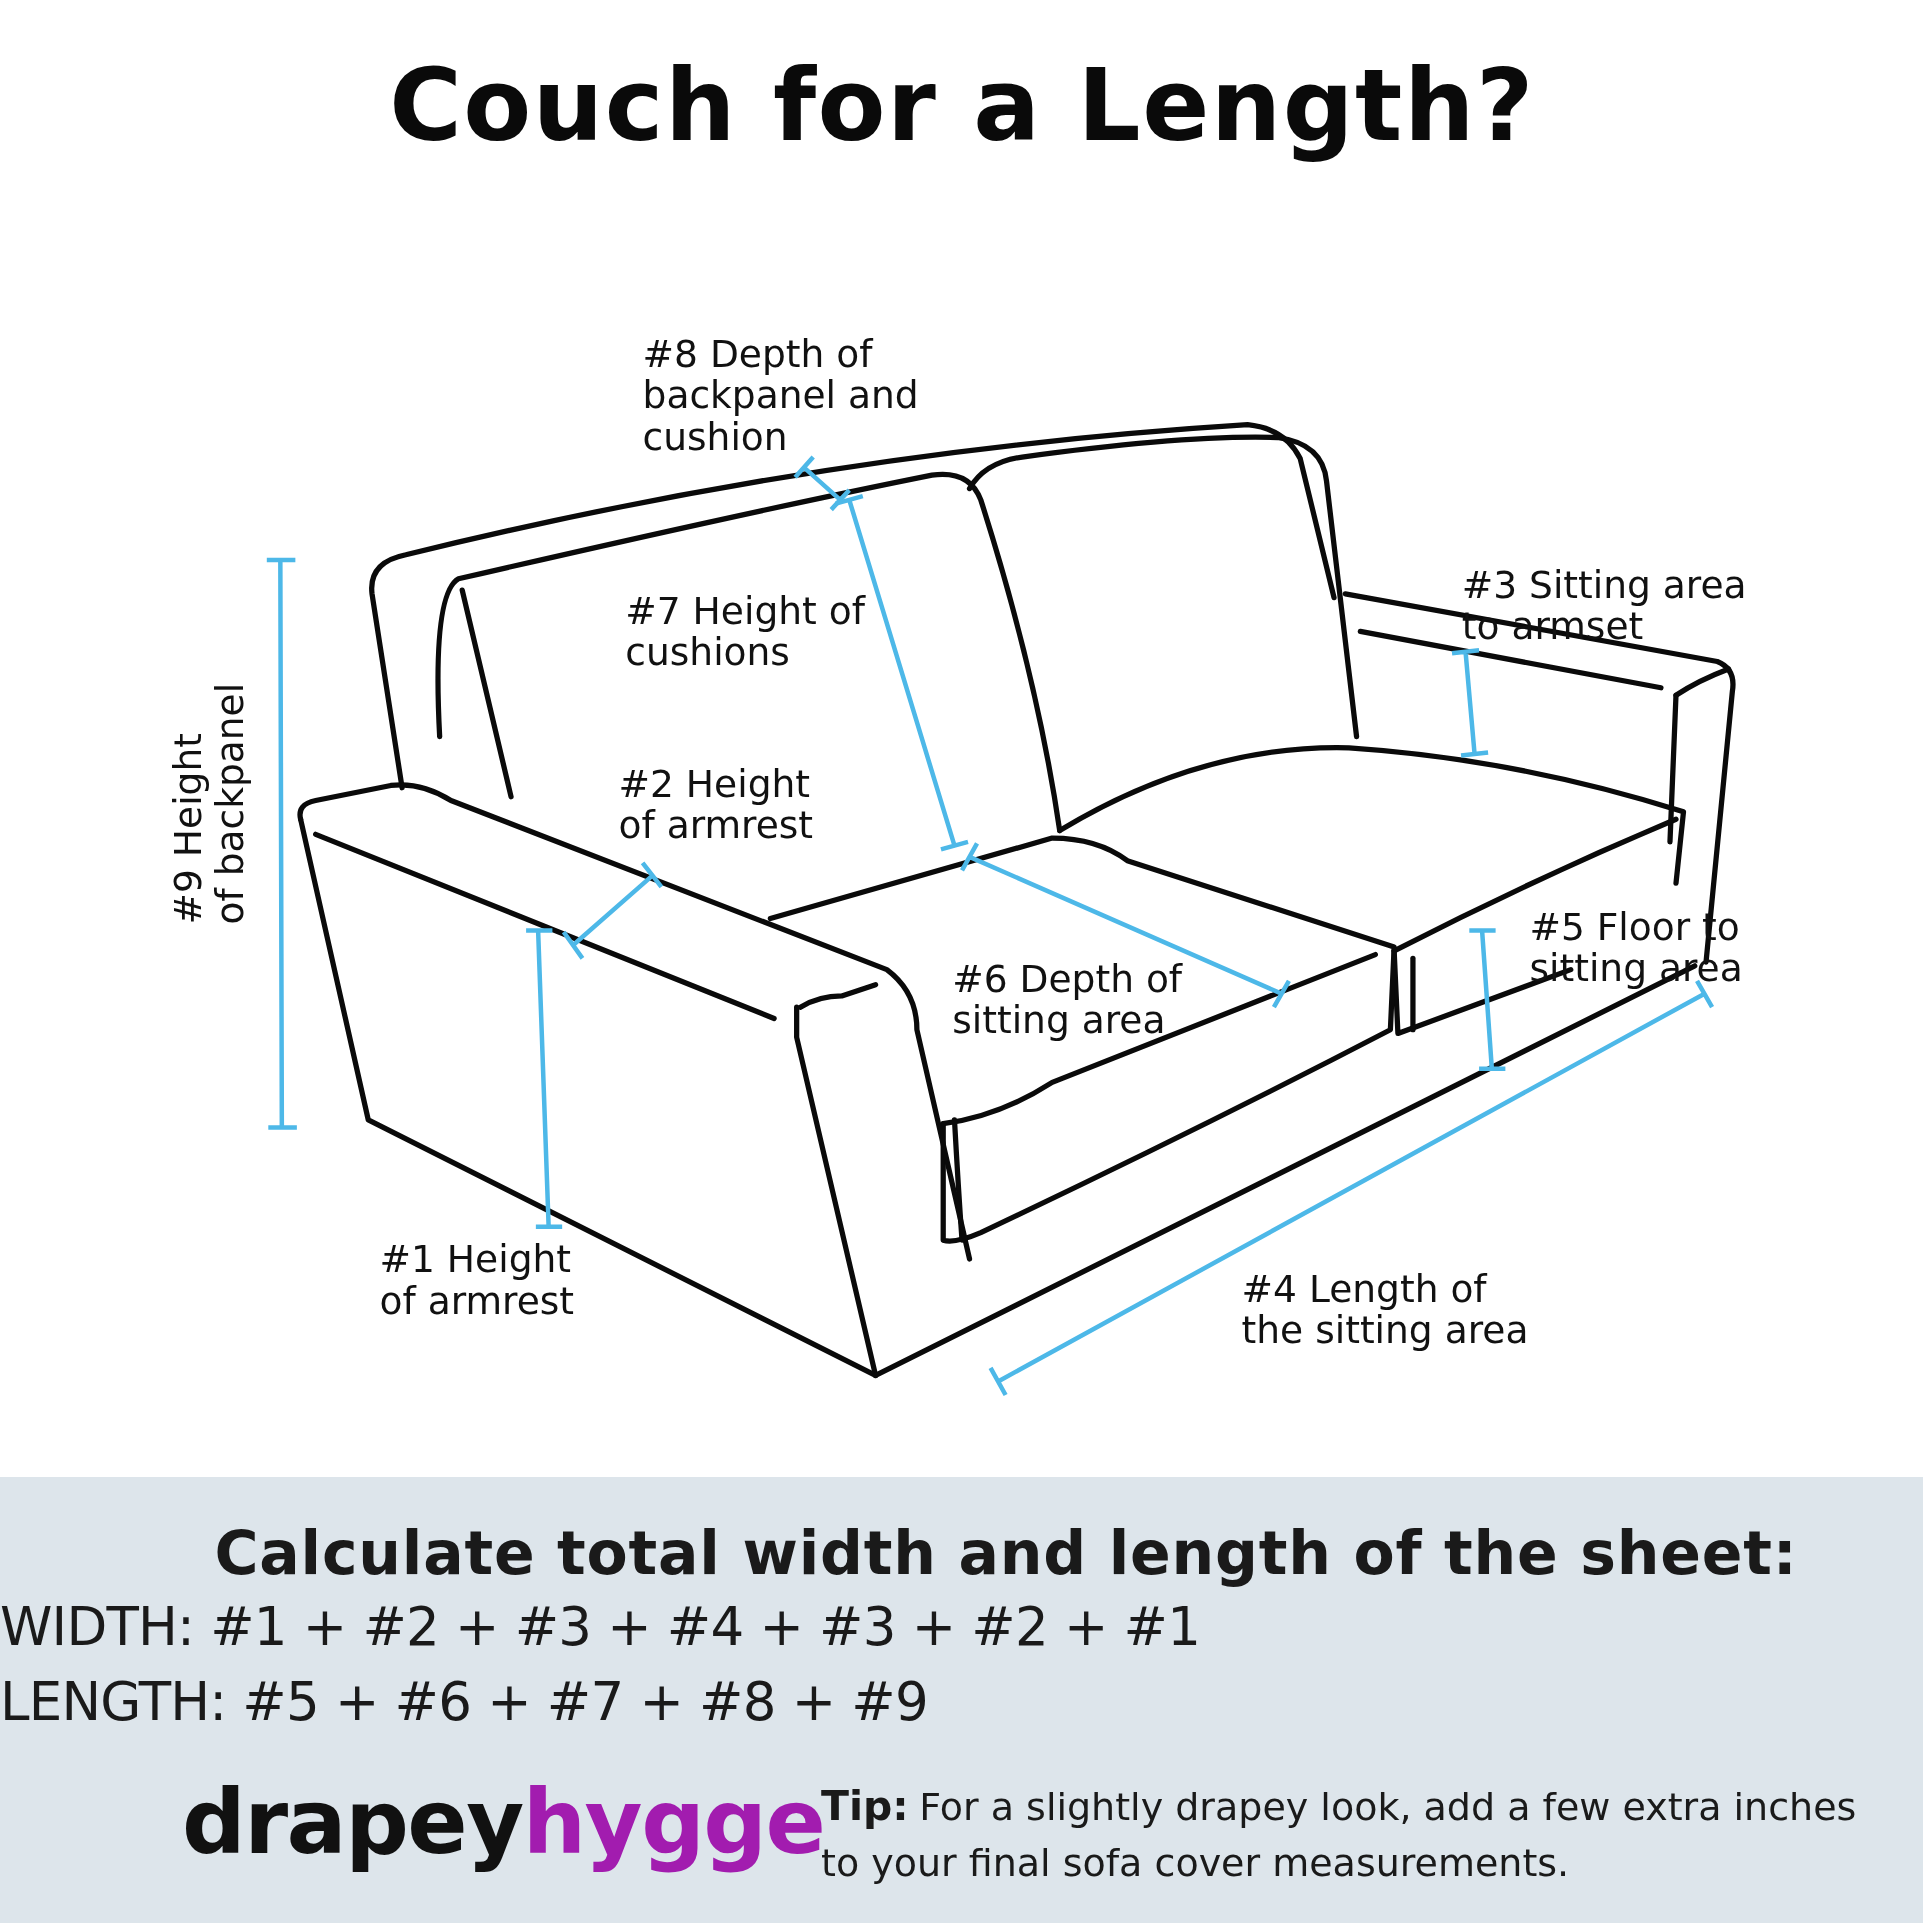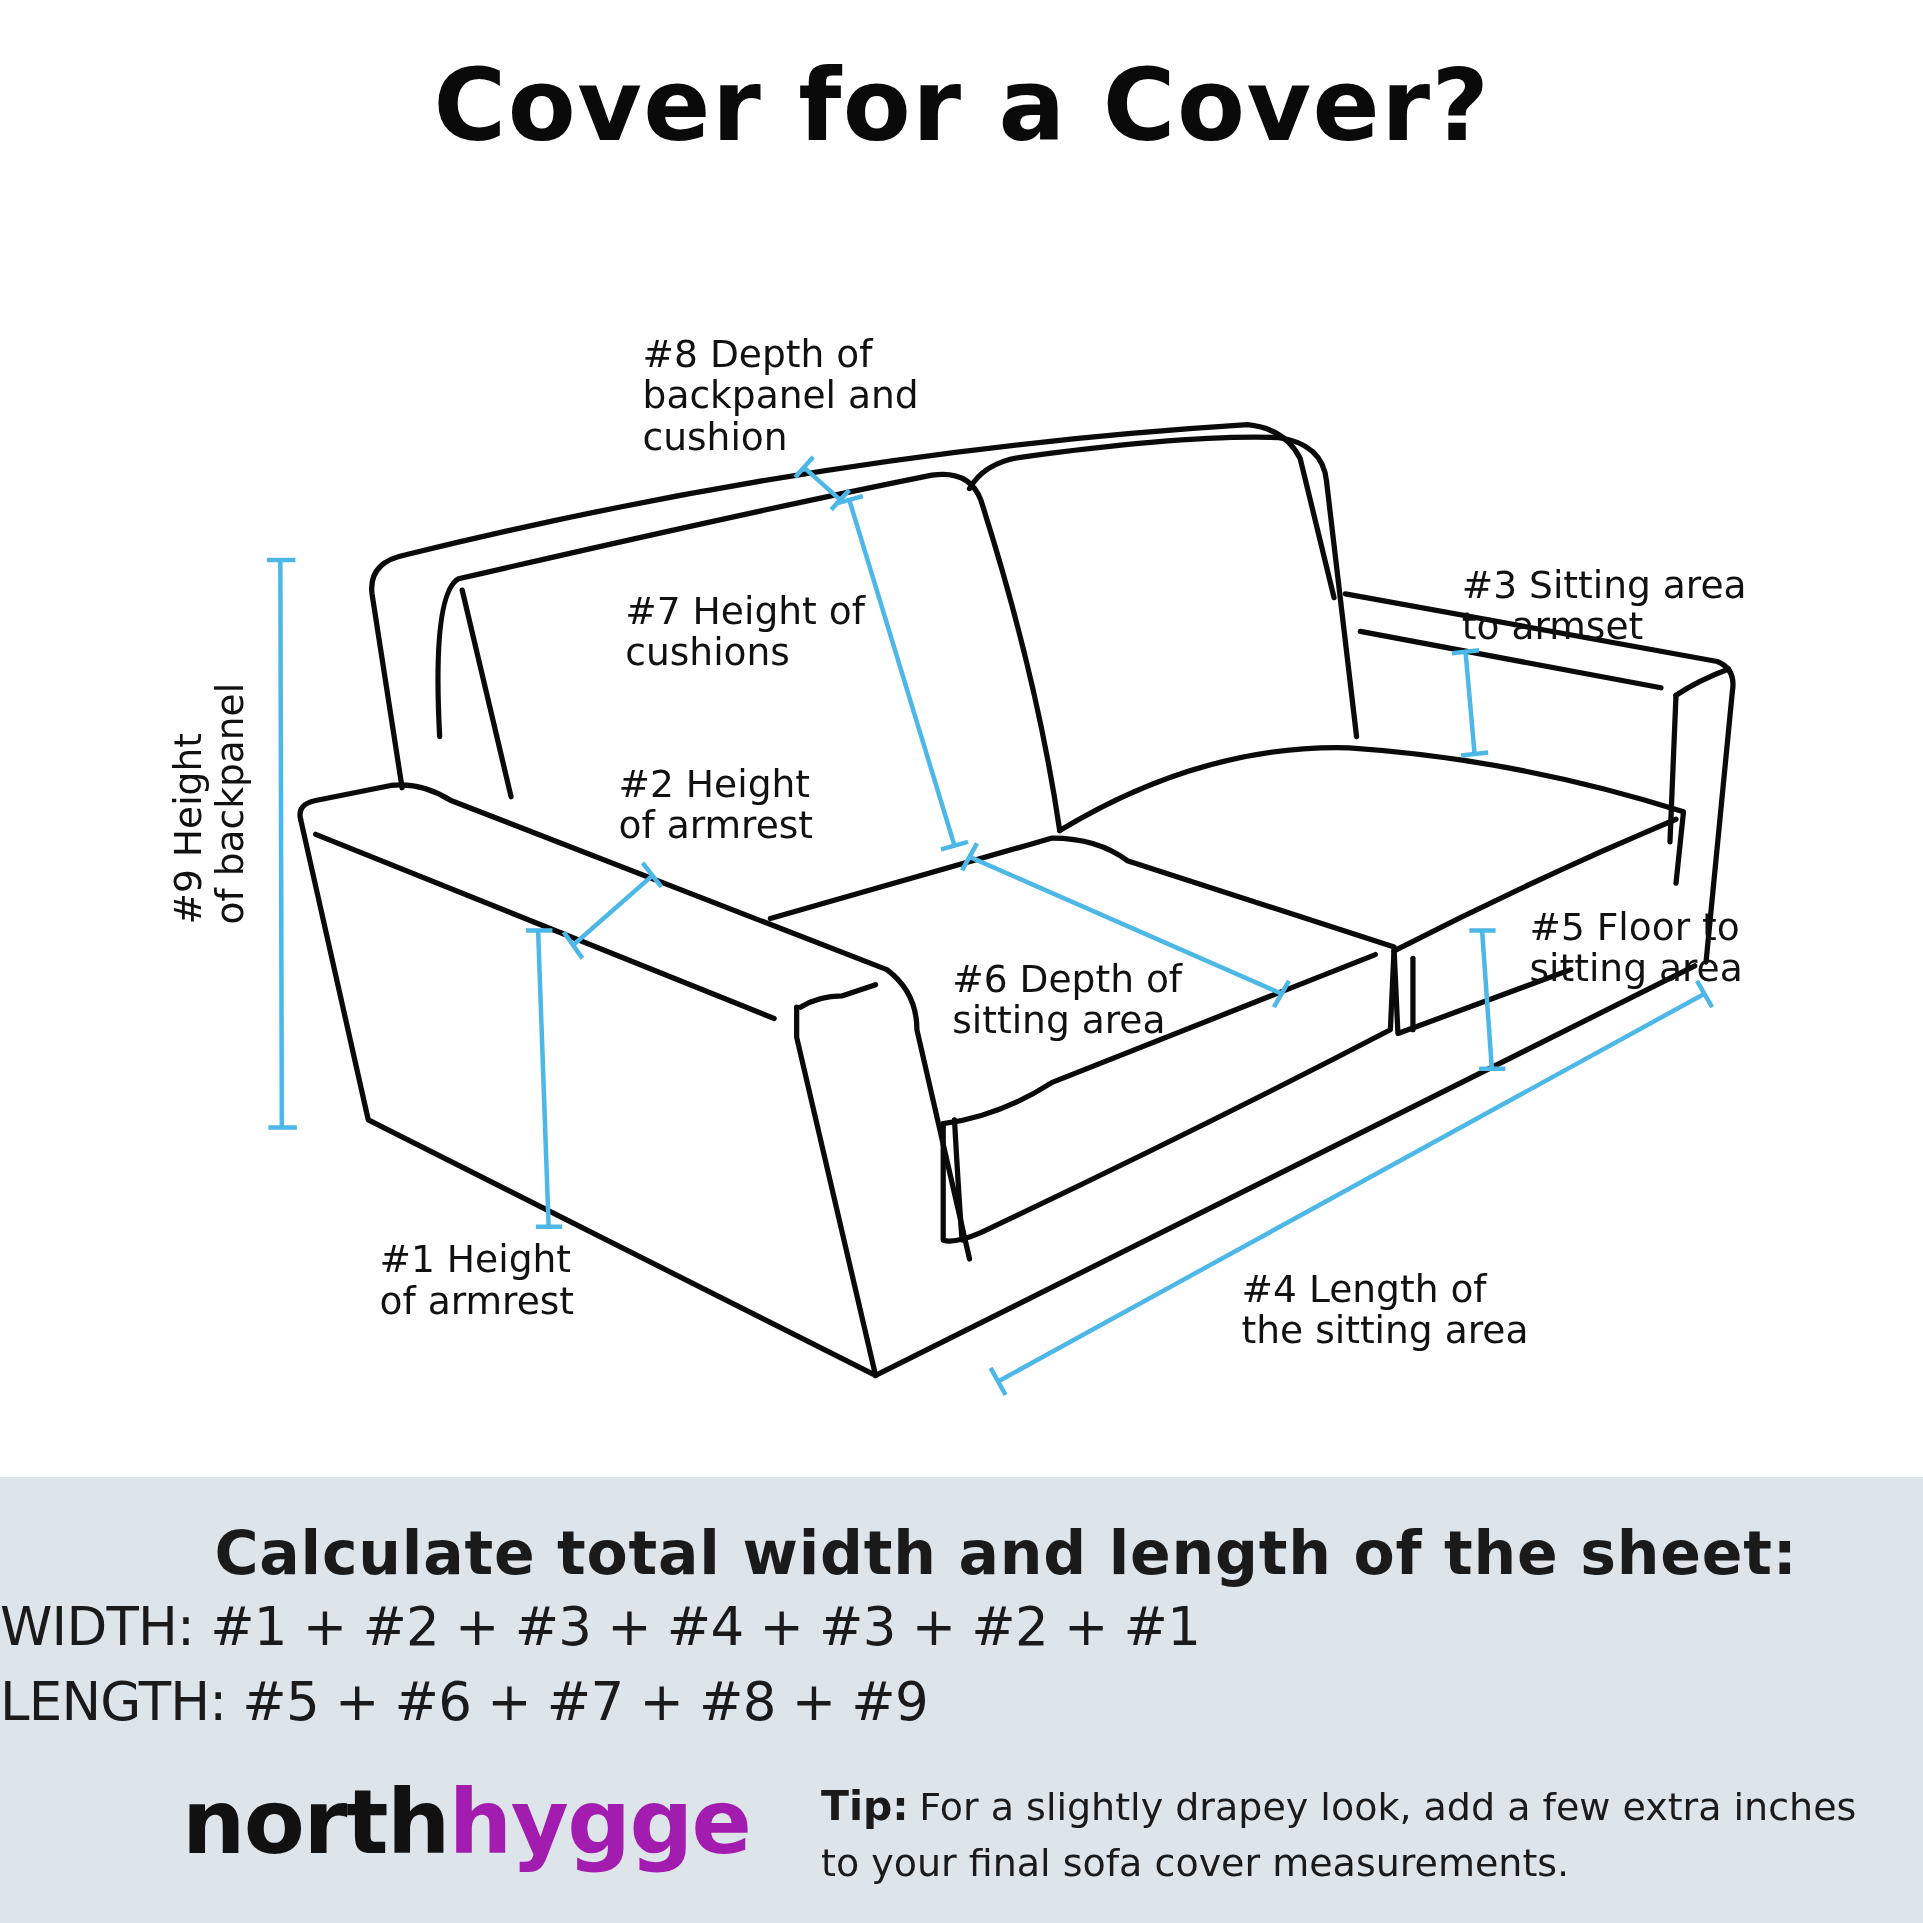--- a/index.html
+++ b/index.html
@@ -16,21 +16,21 @@
   .logo{position:absolute;left:182px;top:293px;font-family:"DejaVu Sans",sans-serif;font-weight:bold;font-size:89px;letter-spacing:-1.5px;}
   .logo .a{color:#111;}
   .logo .b{color:#a21caf;}
   .tip{position:absolute;left:821px;top:301px;width:1052px;font-family:"DejaVu Sans",sans-serif;font-size:38px;line-height:56px;color:#1a1a1a;}
   .tip b{font-weight:bold;font-size:41px;margin-right:10.5px;}
 </style>
 </head>
 <body>
 
 <div class="title">
-  <div>Cover for a Cover?</div>
+  <div>Couch for a Length?</div>
 </div>
 
 <svg class="diagram" viewBox="0 0 2560 1965" xmlns="http://www.w3.org/2000/svg">
   <g fill="none" stroke="#0a0a0a" stroke-width="7" stroke-linecap="round" stroke-linejoin="round">
 
     <path d="M535 1048 L495 790 Q490 748 540 738 Q1100 600 1660 565 Q1710 570 1730 610 L1775 795"></path>
 
     <path d="M585 980 Q575 790 610 770 Q1000 680 1240 632 Q1290 625 1305 665 Q1380 900 1410 1105"></path>
     <path d="M615 785 L680 1060"></path>
 
@@ -118,16 +118,16 @@
       <tspan x="0" y="0">#9 Height</tspan>
       <tspan x="0" y="55">of backpanel</tspan>
     </text>
   </g>
 </svg>
 
 <div class="footer">
   <div class="calc-h">Calculate total width and length of the sheet:</div>
   <div class="formula f-width">WIDTH: #1 + #2 + #3 + #4 + #3 + #2 + #1</div>
   <div class="formula f-length">LENGTH: #5 + #6 + #7 + #8 + #9</div>
-  <div class="logo"><span class="a">north</span><span class="b">hygge</span></div>
+  <div class="logo"><span class="a">drapey</span><span class="b">hygge</span></div>
   <div class="tip"><b>Tip:</b><span>For a slightly drapey look, add a few extra inches to your final sofa cover measurements.</span></div>
 </div>
 
 
 </body></html>

